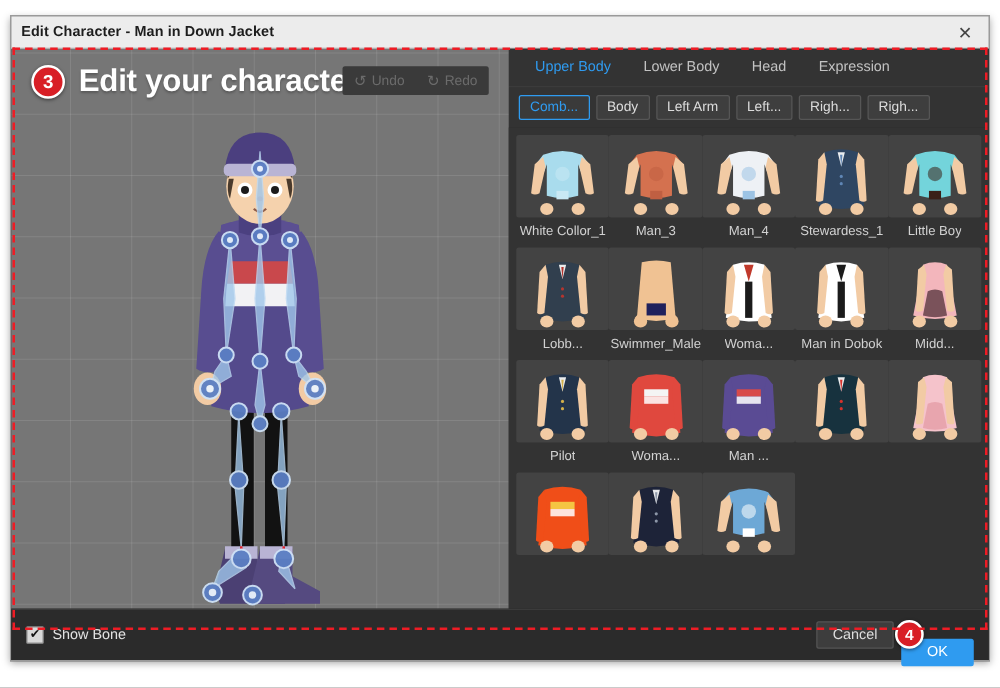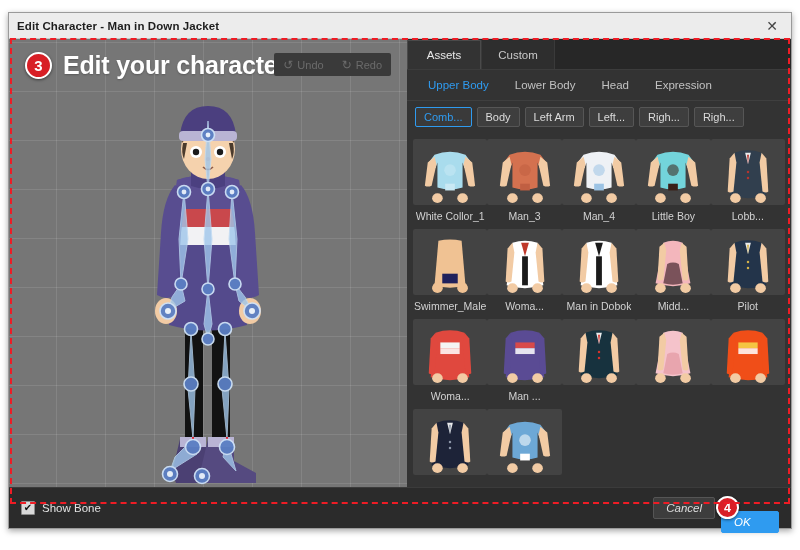--- a/index.html
+++ b/index.html
@@ -78,22 +78,22 @@
        white-space:nowrap;overflow:hidden;text-overflow:ellipsis;text-align:center;}
 
   
   .footer{position:absolute;left:0;right:0;bottom:0;height:41px;background:#2b2b2b;
           border-top:1px solid #3b3b3b;display:flex;align-items:center;padding:0 12px;box-sizing:border-box;}
   .chkwrap{display:flex;align-items:center;gap:7px;cursor:pointer;}
   .chk{width:12px;height:12px;background:#d9d9d9;border:1px solid #8d8d8d;border-radius:1px;
        display:flex;align-items:center;justify-content:center;font-size:10px;color:#111;line-height:1;}
   .chklabel{font-size:11.5px;color:#e2e2e2;}
   .footer-spacer{flex:1;}
-  .btn{height:22px;min-width:58px;padding:0 12px;display:flex;align-items:center;
-       font-size:11.5px;border-radius:2px;cursor:pointer;box-sizing:border-box;font-style:italic;}
+  .btn{height:22px;min-width:58px;padding:0 12px;display:flex;align-items:center;justify-content:center;
+       font-size:11.5px;border-radius:2px;cursor:pointer;box-sizing:border-box;}
   .btn-cancel{background:#3d3d3d;border:1px solid #555;color:#ddd;}
   .btn-ok{background:#2f9bf0;border:1px solid #2f9bf0;color:#ffffff;margin-top:27px;}
   .badge4{position:absolute;right:52px;bottom:9px;width:23px;height:23px;border-radius:50%;
           background:#d81f26;color:#fff;border:2.5px solid #fff;display:flex;align-items:center;
           justify-content:center;font-size:12.5px;font-weight:bold;box-sizing:border-box;z-index:9;
           box-shadow:0 1px 3px rgba(0,0,0,.5);}
 
   
   .redbox{position:absolute;left:10px;top:38px;width:780px;height:466px;
           border:2px dashed #ee1c25;box-sizing:border-box;pointer-events:none;z-index:20;}
@@ -233,29 +233,20 @@
                 <circle cx="243" cy="272" r="3"></circle>
               <circle cx="161" cy="435" r="3"></circle>
                 <circle cx="193" cy="437" r="3"></circle>
             </g>
           </g>
         </svg>
       </div>
 
       <div class="right">
 
-        <div class="tabbar">
-          <div class="tab active">
-            <span>Assets</span>
-          </div>
-          <div class="tab idle">
-            <span>Custom</span>
-          </div>
-          <div class="tabbar-fill"></div>
-        </div>
 
         <div class="subtabs">
           <div class="subtab active">
             <span>Upper Body</span>
           </div>
           <div class="subtab">
             <span>Lower Body</span>
           </div>
           <div class="subtab">
             <span>Head</span>
@@ -310,20 +301,36 @@
             <path d="M14 10 q16 -6 32 0 l6 8 -7 6 -2 -6 v26 q-13 4 -26 0 V18 l-2 6 -7 -6 z" fill="#eef1f5"></path>
            <rect x="25" y="40" width="10" height="7" fill="#9cc3e4"></rect>
            <path d="M7 18 l7 -6 2 8 -5 22 q-4 2 -7 0 z" fill="#f2cba4"></path>
            <path d="M53 18 l-7 -6 -2 8 5 22 q4 2 7 0 z" fill="#f2cba4"></path>
            <circle cx="30" cy="26" r="6" fill="#9cc3e4" opacity=".55"></circle>
             <ellipse cx="17" cy="55" rx="5.5" ry="5" fill="#f2cba4"></ellipse>
             <ellipse cx="43" cy="55" rx="5.5" ry="5" fill="#f2cba4"></ellipse>
           </svg>
                 </div>
      <div class="cap">Man_4</div>
+              </div>
+              <div class="cell">
+                <div class="thumb">
+                  <svg viewBox="0 0 60 62" width="58" height="60">
+            <path d="M16 8 q14 -5 28 0 l5 44 q-19 6 -38 0 z" fill="#2f4662"></path>
+           <path d="M27 8 l3 12 3 -12 z" fill="#ffffff" opacity=".9"></path>
+           <path d="M29 10 l1 10 1 -10 z" fill="#5f86b5"></path>
+           <circle cx="30" cy="28" r="1.3" fill="#5f86b5"></circle>
+                    <circle cx="30" cy="34" r="1.3" fill="#5f86b5"></circle>
+           <path d="M11 14 l5 -6 2 10 -3 30 q-4 2 -6 0 z" fill="#f2cba4"></path>
+           <path d="M49 14 l-5 -6 -2 10 3 30 q4 2 6 0 z" fill="#f2cba4"></path>
+            <ellipse cx="17" cy="55" rx="5.5" ry="5" fill="#f2cba4"></ellipse>
+            <ellipse cx="43" cy="55" rx="5.5" ry="5" fill="#f2cba4"></ellipse>
+          </svg>
+                </div>
+     <div class="cap">Stewardess_1</div>
               </div>
               <div class="cell">
                 <div class="thumb">
                   <svg viewBox="0 0 60 62" width="58" height="60">
             <path d="M14 10 q16 -6 32 0 l6 8 -7 6 -2 -6 v26 q-13 4 -26 0 V18 l-2 6 -7 -6 z" fill="#73d4db"></path>
            <rect x="25" y="40" width="10" height="7" fill="#3a2018"></rect>
            <path d="M7 18 l7 -6 2 8 -5 22 q-4 2 -7 0 z" fill="#f2cba4"></path>
            <path d="M53 18 l-7 -6 -2 8 5 22 q4 2 7 0 z" fill="#f2cba4"></path>
            <circle cx="30" cy="26" r="6" fill="#3a2018" opacity=".55"></circle>
             <ellipse cx="17" cy="55" rx="5.5" ry="5" fill="#f2cba4"></ellipse>

